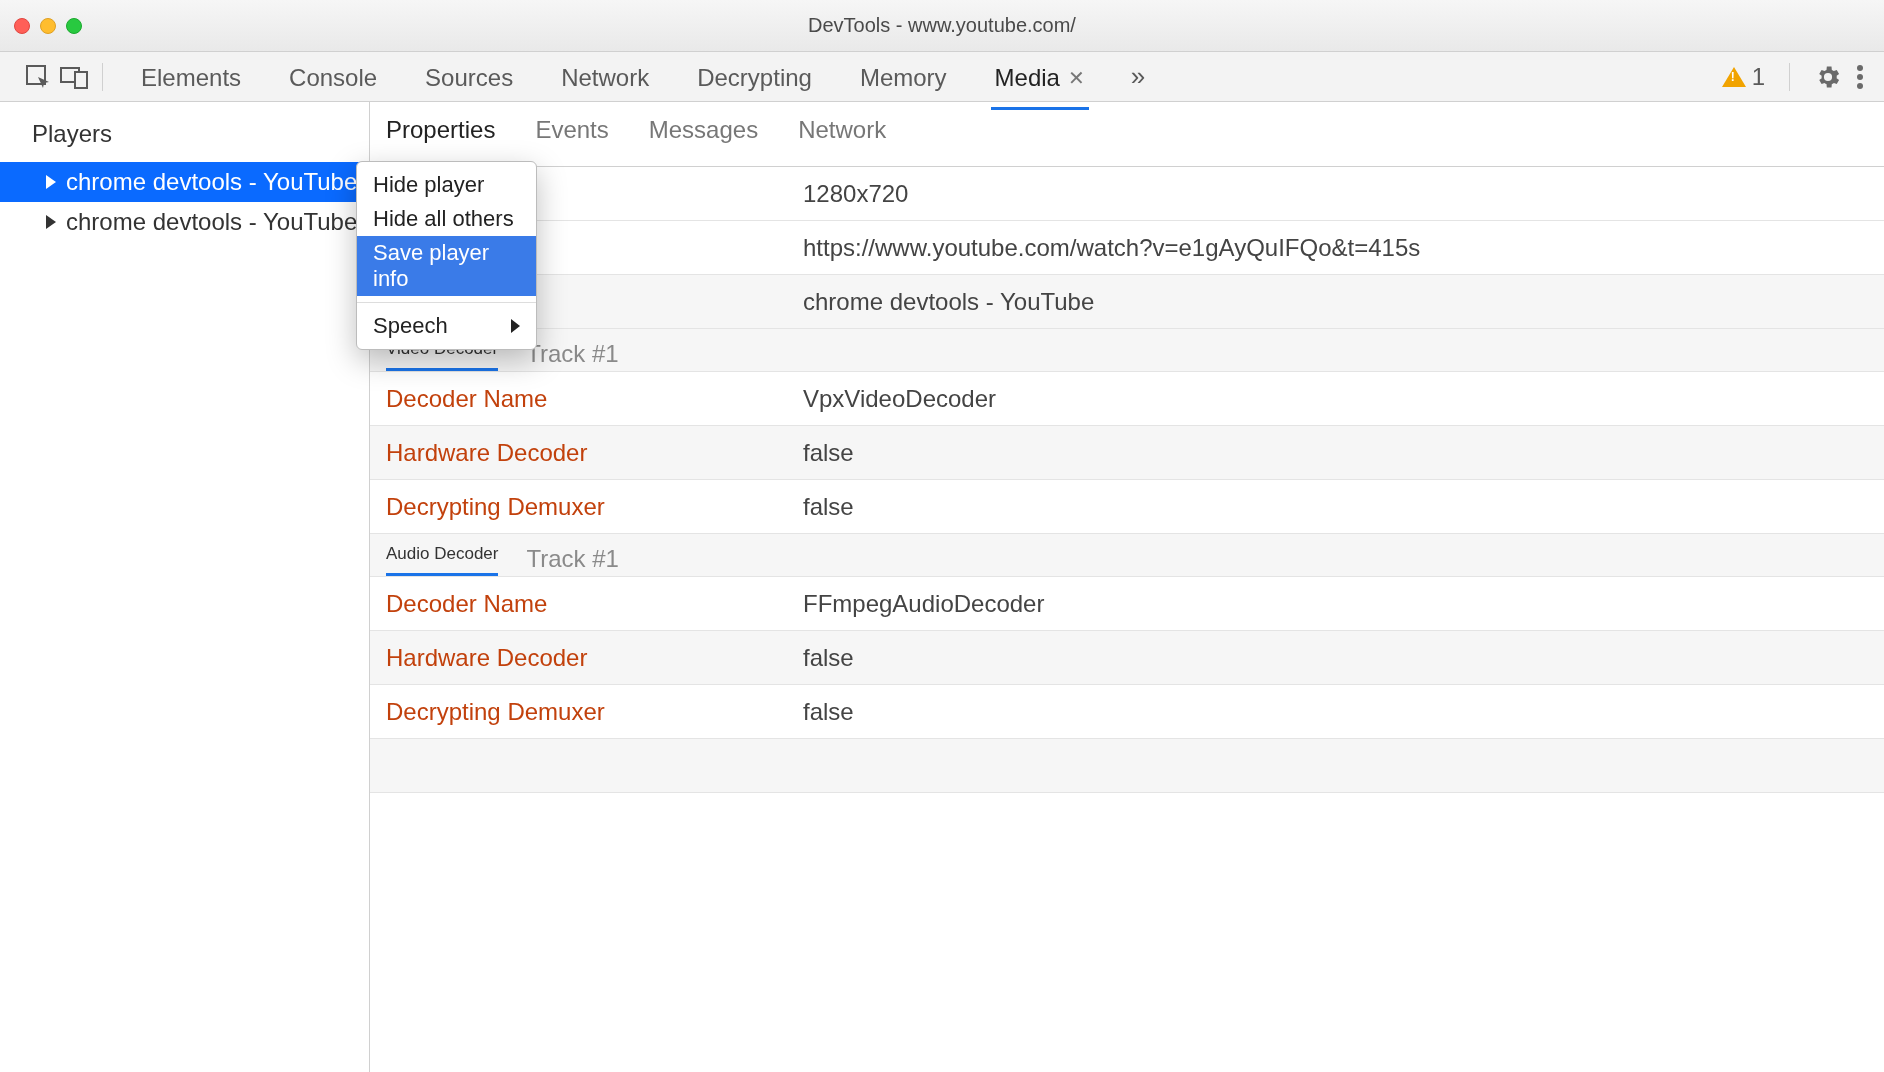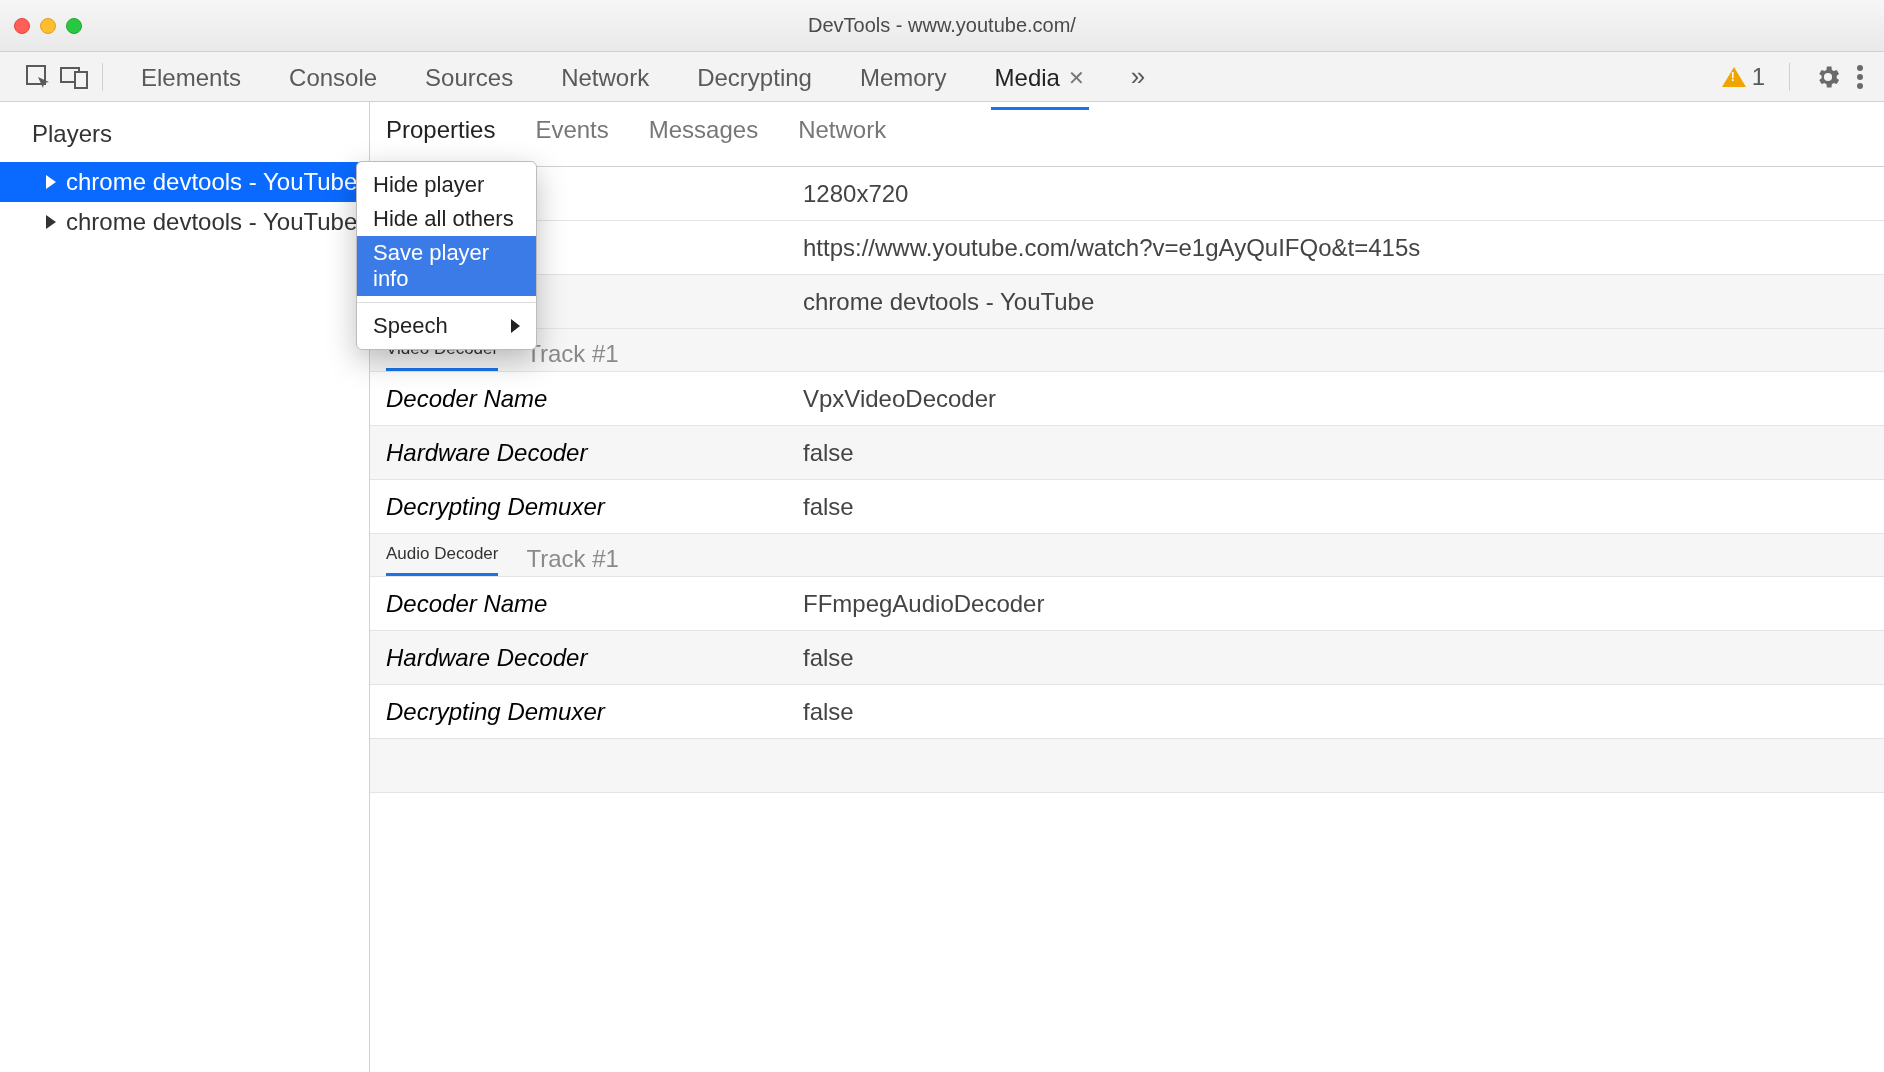--- a/index.html
+++ b/index.html
@@ -39,21 +39,21 @@
     .player-item.selected { background: #0a6aff; color: #fff; }
 
     .main { flex: 1; display: flex; flex-direction: column; }
     .subtabs { display: flex; align-items: center; gap: 40px; padding: 14px 16px 12px; border-bottom: 1px solid #d0d0d0; }
     .subtab { font-size: 24px; color: #777; cursor: pointer; position: relative; padding-bottom: 10px; }
     .subtab.active { color: #222; }
     .subtab.active::after { content:""; position:absolute; left:0; right:0; bottom:-12px; height:3px; background:#1a73e8; }
 
     .rows { overflow: auto; }
     .row { display: flex; align-items: center; border-bottom: 1px solid #e4e4e4; min-height: 54px; padding: 8px 16px; font-size: 24px; gap: 47px; }
-    .row .label { flex: 0 0 370px; color: #000000; font-style: italic; }
+    .row .label { flex: 0 0 370px; color: #c2410c; }
     .row .value { flex: 1; color: #444; }
     .row.alt { background: #f6f6f6; }
 
     .section-head { display: flex; align-items: center; gap: 28px; padding: 10px 16px 2px; border-bottom: 1px solid #e4e4e4; background: #f6f6f6; }
     .section-head .sec-title { font-size: 17px; color: #333; position: relative; padding-bottom: 10px; }
     .section-head .sec-title::after { content:""; position:absolute; left:0; right:0; bottom:-2px; height:3px; background:#1a73e8; }
     .section-head .sec-sub { font-size: 24px; color: #8a8a8a; }
 
     
     .context-menu { position: absolute; left: 356px; top: 161px; width: 181px; background: #fff; border: 1px solid #bcbcbc; border-radius: 6px; box-shadow: 0 10px 30px rgba(0,0,0,0.25); overflow: hidden; z-index: 50; padding: 6px 0; }

